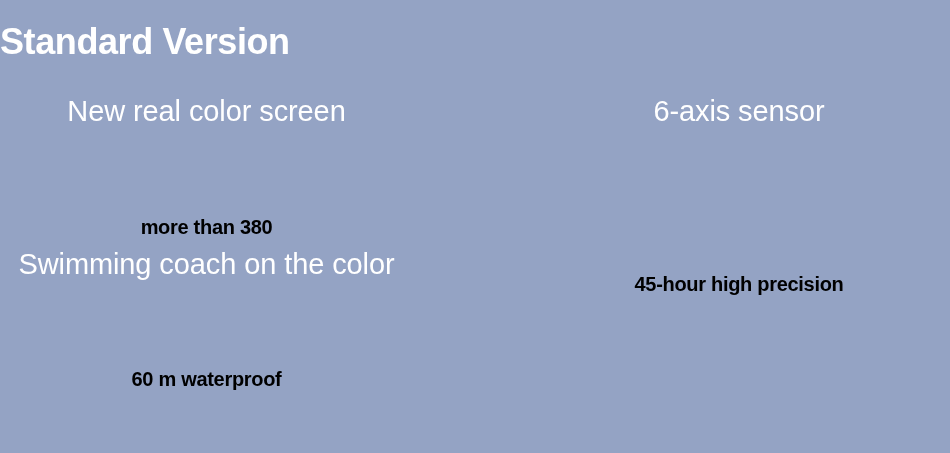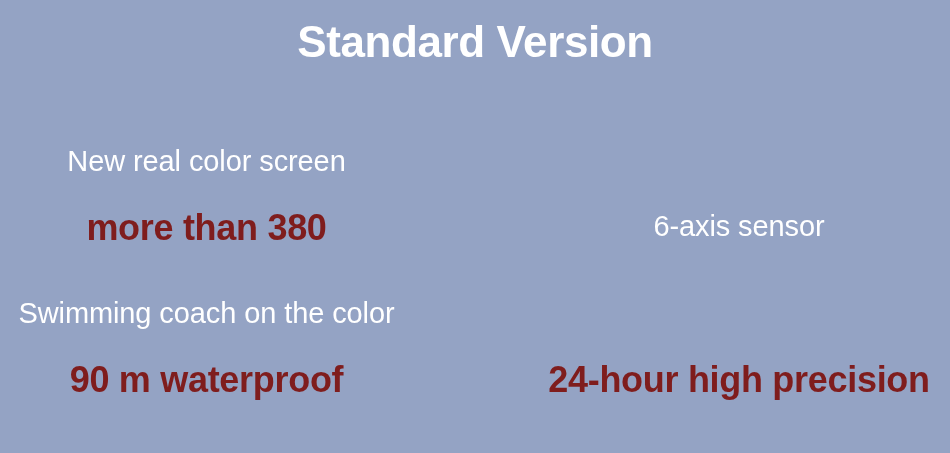--- a/index.html
+++ b/index.html
@@ -25,22 +25,22 @@
     color: #ffffff;
     -webkit-font-smoothing: antialiased;
   }
 
   
   .poster-title {
     position: absolute;
     top: 14px;
     left: 0;
     width: 950px;
-    text-align: center;
-    font-size: 44px;
+    text-align: left;
+    font-size: 36px;
     font-weight: 700;
     letter-spacing: -0.4px;
     line-height: 56px;
     color: #ffffff;
     white-space: nowrap;
   }
 
   
   .feature-grid {
     position: absolute;
@@ -52,46 +52,46 @@
     grid-template-columns: 1fr 1fr;
     grid-template-rows: 1fr 1fr;
     column-gap: 0;
     row-gap: 0;
   }
 
   .feature-block {
     display: flex;
     flex-direction: column;
     align-items: center;
-    justify-content: flex-end;
+    justify-content: space-between;
     text-align: center;
     padding: 0 12px;
     box-sizing: border-box;
   }
 
   
   .feature-block.col-left  { padding-left: 0;  padding-right: 62px; }
   .feature-block.col-right { padding-left: 54px; padding-right: 1px; }
 
   .feature-heading {
     font-size: 29px;
     font-weight: 300;
     line-height: 38px;
     letter-spacing: -0.1px;
     color: #ffffff;
     white-space: nowrap;
   }
 
   .feature-body {
-    margin-top: 30px;
-    font-size: 36px;
+    margin-top: 22px;
+    font-size: 20px;
     font-weight: 700;
     line-height: 35px;
     letter-spacing: -0.3px;
-    color: #7f1d1d;
+    color: #000000;
   }
 
   .feature-body-line {
     display: block;
     white-space: nowrap;
   }
 </style>
 </head>
 <body>
 
@@ -108,24 +108,24 @@
       </div>
     </div>
 
     <div class="feature-block col-right">
       <div class="feature-heading">6-axis sensor</div>
     </div>
 
     <div class="feature-block col-left">
       <div class="feature-heading">Swimming coach on the color</div>
       <div class="feature-body">
-        <span class="feature-body-line">90 m waterproof</span>
+        <span class="feature-body-line">60 m waterproof</span>
       </div>
     </div>
 
     <div class="feature-block col-right">
       <div class="feature-body">
-        <span class="feature-body-line">24-hour high precision</span>
+        <span class="feature-body-line">45-hour high precision</span>
       </div>
     </div>
 
   </div>
 </div>
 
 </body></html>

